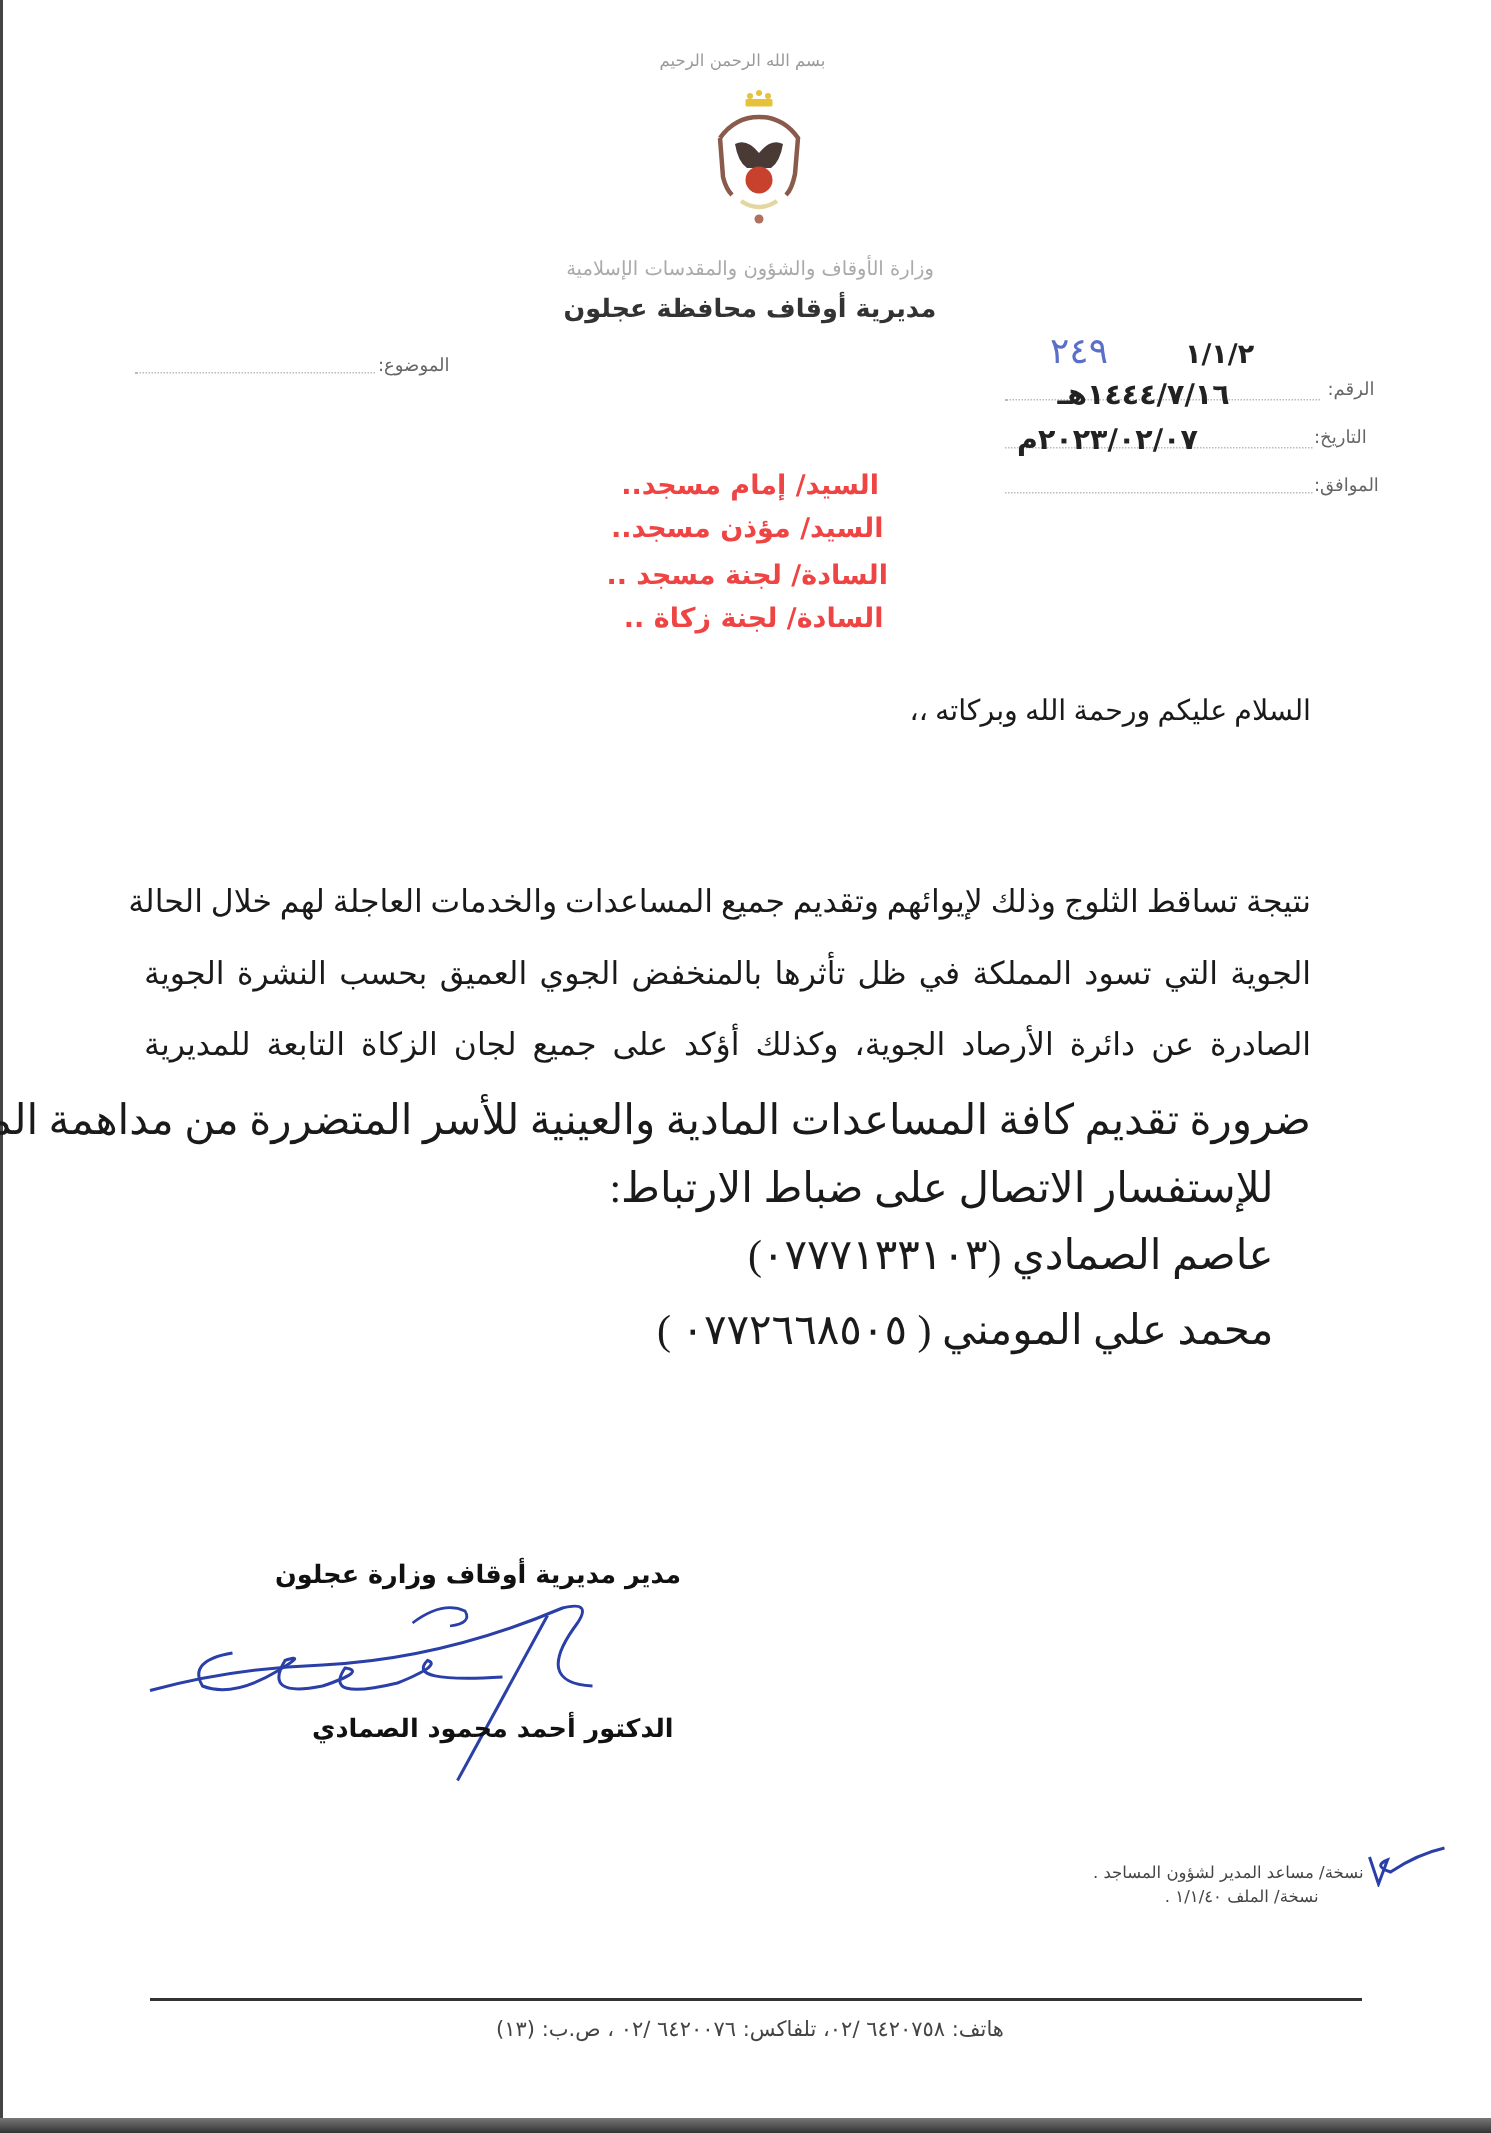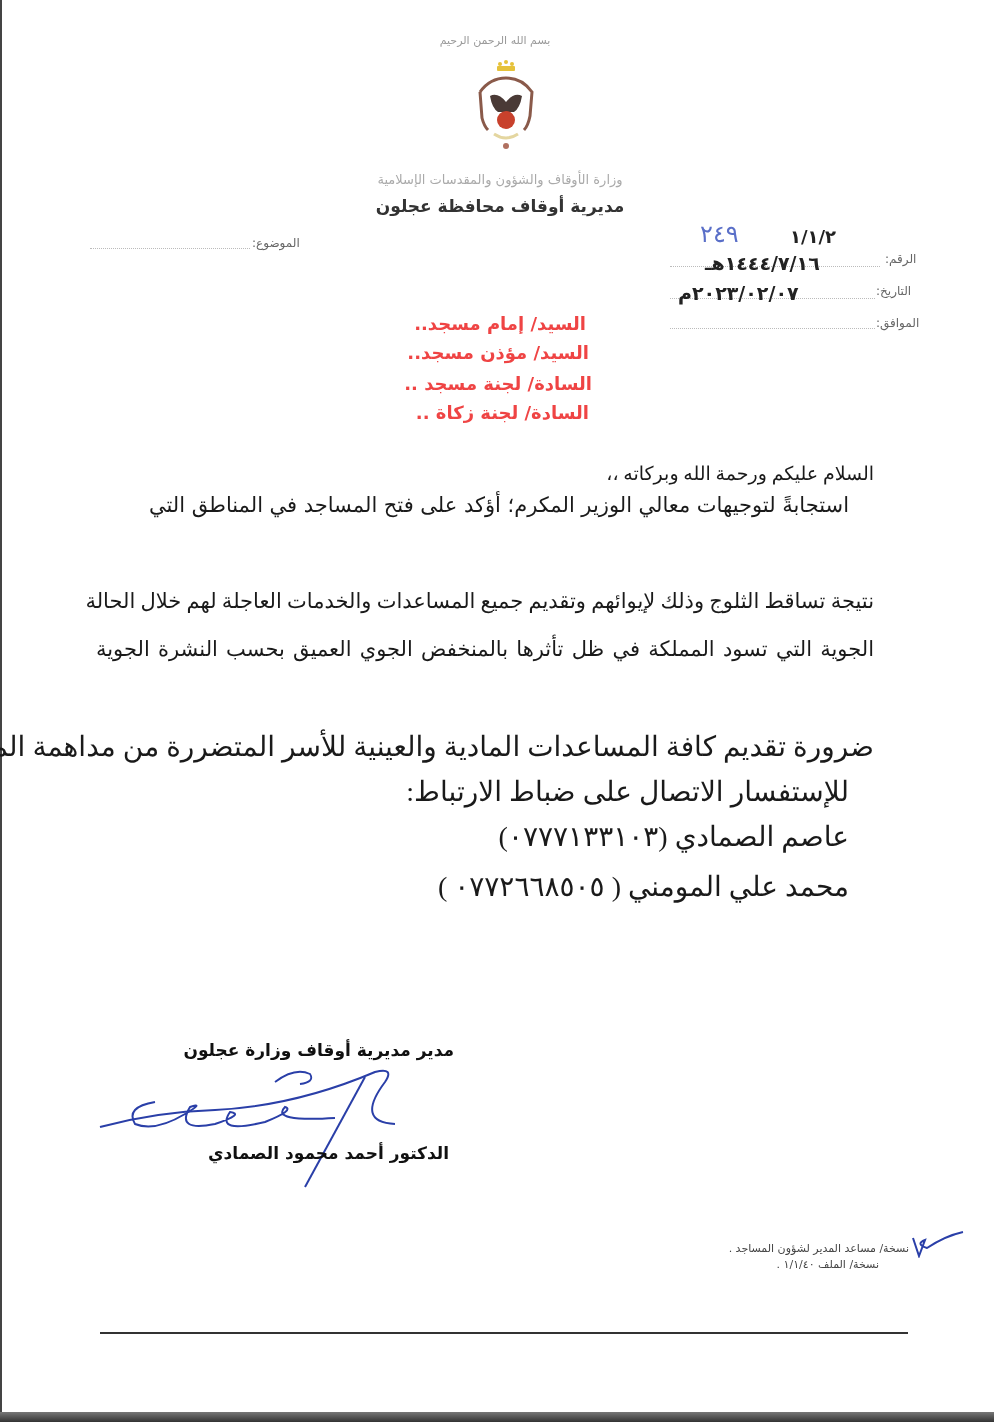--- a/index.html
+++ b/index.html
@@ -83,23 +83,23 @@
 
   <div class="abs meta-label rtl" style="left:876px; top:316px;">الموافق:</div>
   <div class="meta-line" style="left:670px; top:328px; width:205px;"></div>
 
   <div class="abs addressee rtl" style="right:408px; top:313px;">السيد/ إمام مسجد..</div>
   <div class="abs addressee rtl" style="right:405px; top:342px;">السيد/ مؤذن مسجد..</div>
   <div class="abs addressee rtl" style="right:402px; top:373px;">السادة/ لجنة مسجد ..</div>
   <div class="abs addressee rtl" style="right:405px; top:402px;">السادة/ لجنة زكاة ..</div>
 
   <div class="abs greeting rtl" style="right:120px; top:462px;">السلام عليكم ورحمة الله وبركاته ،،</div>
-  <div class="body-line" style="top:493px; width:700px;">استجابةً لتوجيهات معالي الوزير المكرم؛ أؤكد على فتح المساجد في المناطق التي</div>
   <div class="body-line" style="right:120px; top:589px; width:778px;">نتيجة تساقط الثلوج وذلك لإيوائهم وتقديم جميع المساعدات والخدمات العاجلة لهم خلال الحالة</div>
   <div class="body-line" style="right:120px; top:637px; width:778px;">الجوية التي تسود المملكة في ظل تأثرها بالمنخفض الجوي العميق بحسب النشرة الجوية</div>
+  <div class="body-line" style="right:120px; top:684px; width:778px;">الصادرة عن دائرة الأرصاد الجوية، وكذلك أؤكد على جميع لجان الزكاة التابعة للمديرية</div>
   <div class="abs contact rtl" style="right:120px; top:730px;">ضرورة تقديم كافة المساعدات المادية والعينية للأسر المتضررة من مداهمة المياه لمنازلهم.</div>
 
   <div class="abs contact rtl" style="right:145px; top:775px;">للإستفسار الاتصال على ضباط الارتباط:</div>
 
   <div class="abs contact rtl" style="right:145px; top:820px;">
     <span>عاصم الصمادي</span>
     (<span>٠٧٧٧١٣٣١٠٣</span>)
   </div>
   <div class="abs contact rtl" style="right:145px; top:870px;">
     <span>محمد علي المومني</span>
@@ -116,15 +116,16 @@
   </svg>
   <div class="abs sig-title rtl" style="right:545px; top:1143px;">الدكتور أحمد محمود الصمادي</div>
 
   <svg class="abs cc-mark" viewBox="0 0 60 30">
     <path d="M8 10 L14 28 L20 12 Q10 16 22 20 Q40 8 58 4" fill="none" stroke="#2a3fa8" stroke-width="2"></path>
   </svg>
   <div class="abs cc rtl" style="right:85px; top:1242px;">نسخة/ مساعد المدير لشؤون المساجد .</div>
   <div class="abs cc rtl" style="right:115px; top:1258px;">نسخة/ الملف ١/١/٤٠ .</div>
 
   <div class="abs footer-rule"></div>
+  <div class="abs footer rtl">هاتف: ٦٤٢٠٧٥٨ /٠٢، تلفاكس: ٦٤٢٠٠٧٦ /٠٢ ، ص.ب: (١٣)</div>
 
   <div class="edge-bottom"></div>
 </div>
 
 </body></html>

